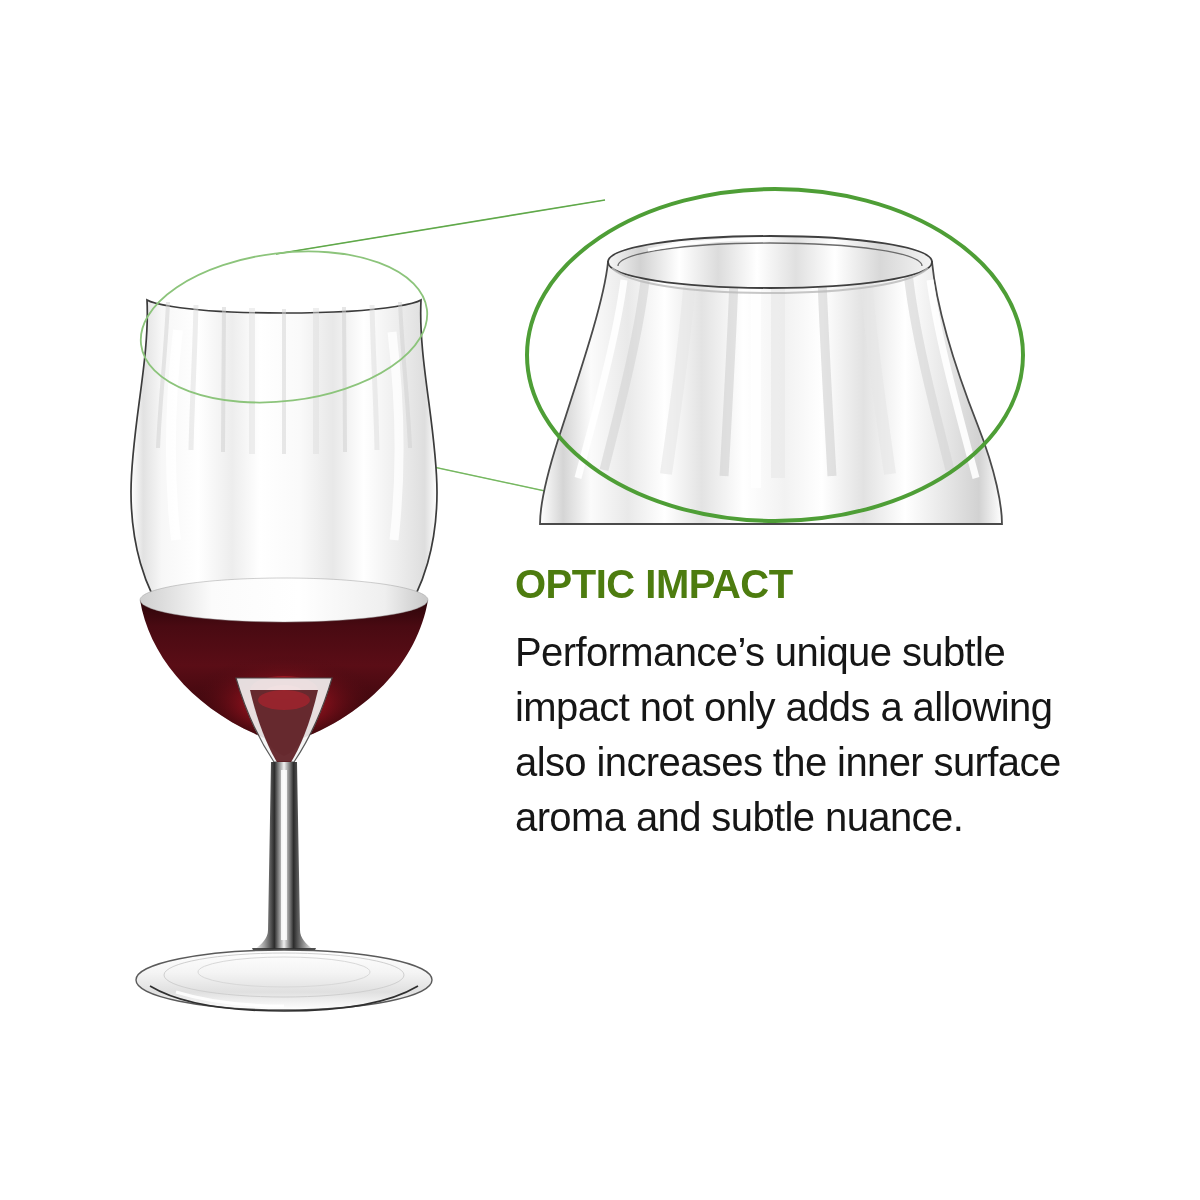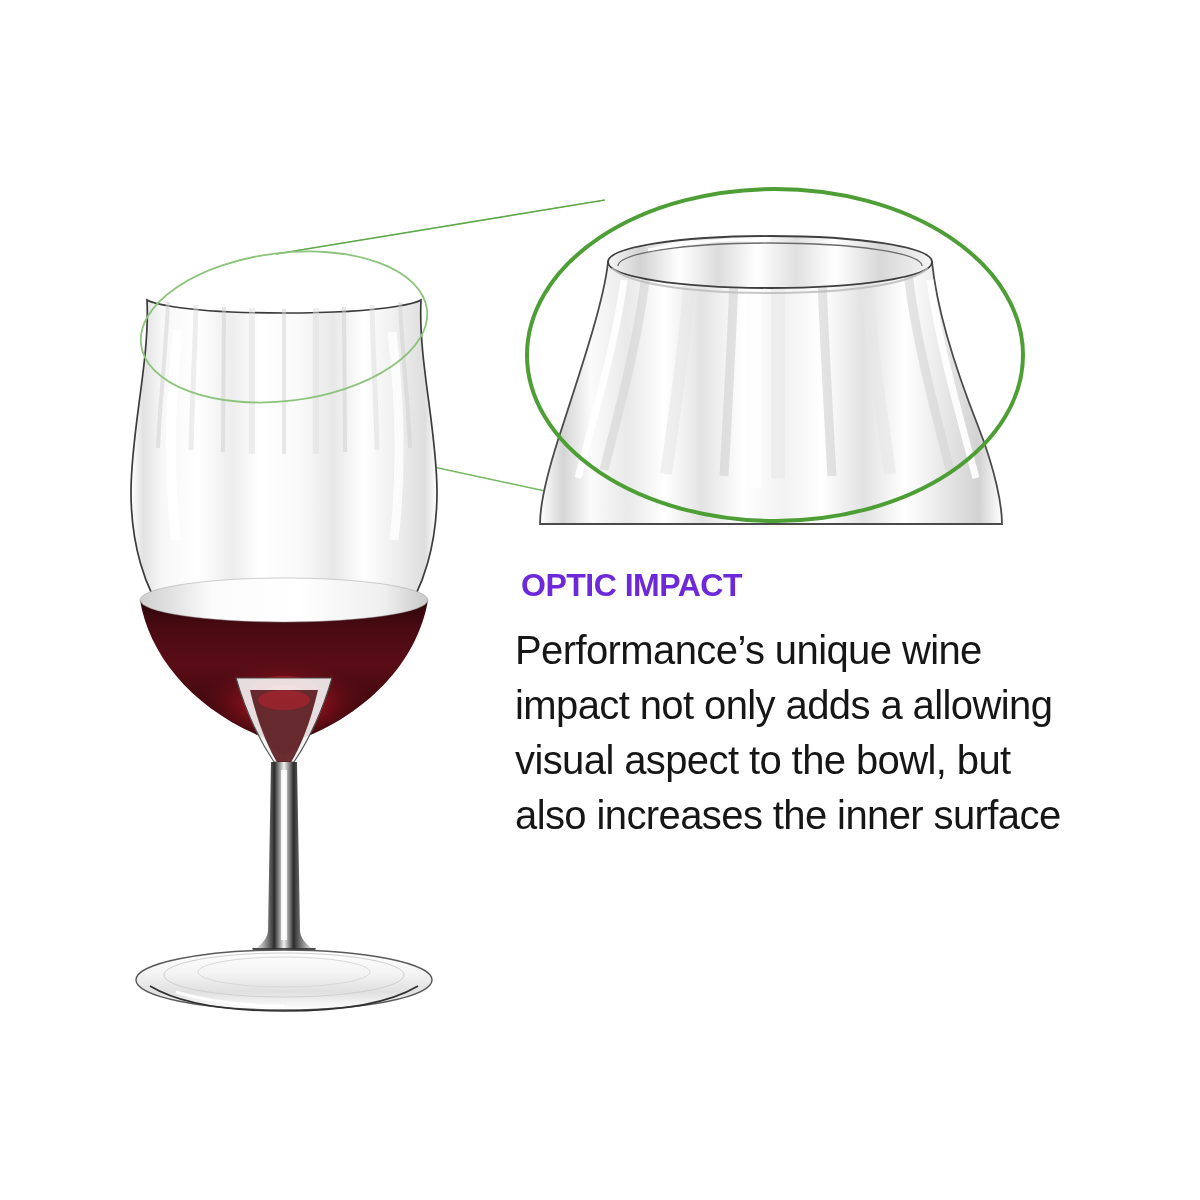--- a/index.html
+++ b/index.html
@@ -34,26 +34,26 @@
 
   
   #text-panel {
     position: absolute;
     left: 515px;
     top: 563px;
     width: 600px;
   }
 
   #heading {
-    margin: 6px;
+    margin: 0;
     font-family: "Liberation Sans", sans-serif;
-    font-size: 32px;
+    font-size: 40px;
     font-weight: bold;
     letter-spacing: -0.5px;
-    color: #6d28d9;
+    color: #4d7c0f;
     line-height: 1.05;
     white-space: nowrap;
   }
 
   #body-copy {
     margin: 0;
     padding: 0;
     list-style: none;
   }
 
@@ -307,20 +307,20 @@
       <path d="M648,250 C690,241 730,239 770,239" fill="none" stroke="#ffffff" stroke-width="3" opacity="0.95"></path>
     </g>
 
     <ellipse cx="775" cy="355" rx="248" ry="166" fill="none" stroke="#4e9e36" stroke-width="4"></ellipse>
   </svg>
 
   <div id="text-panel">
     <h2 id="heading">OPTIC IMPACT</h2>
 
     <ul id="body-copy">
-      <li>Performance’s unique wine</li>
+      <li>Performance’s unique subtle</li>
       <li>impact not only adds a allowing</li>
-      <li>visual aspect to the bowl, but</li>
       <li>also increases the inner surface</li>
+      <li>aroma and subtle nuance.</li>
     </ul>
   </div>
 
 </div>
 
 </body></html>

